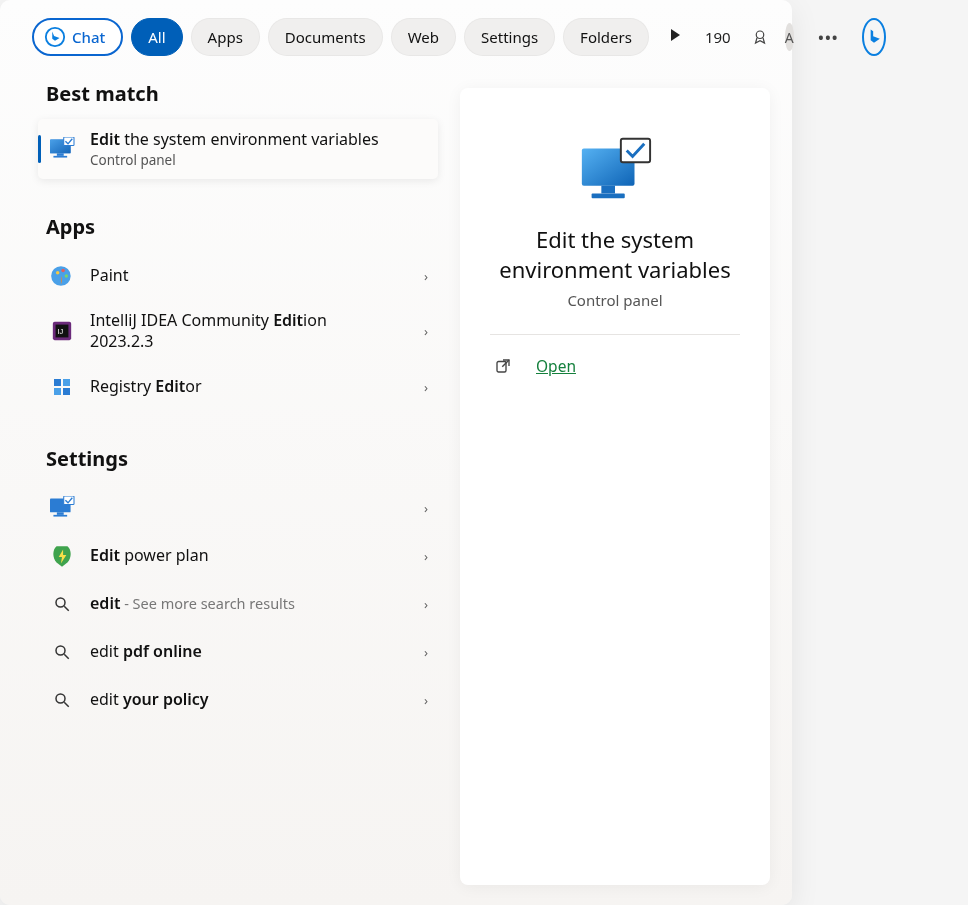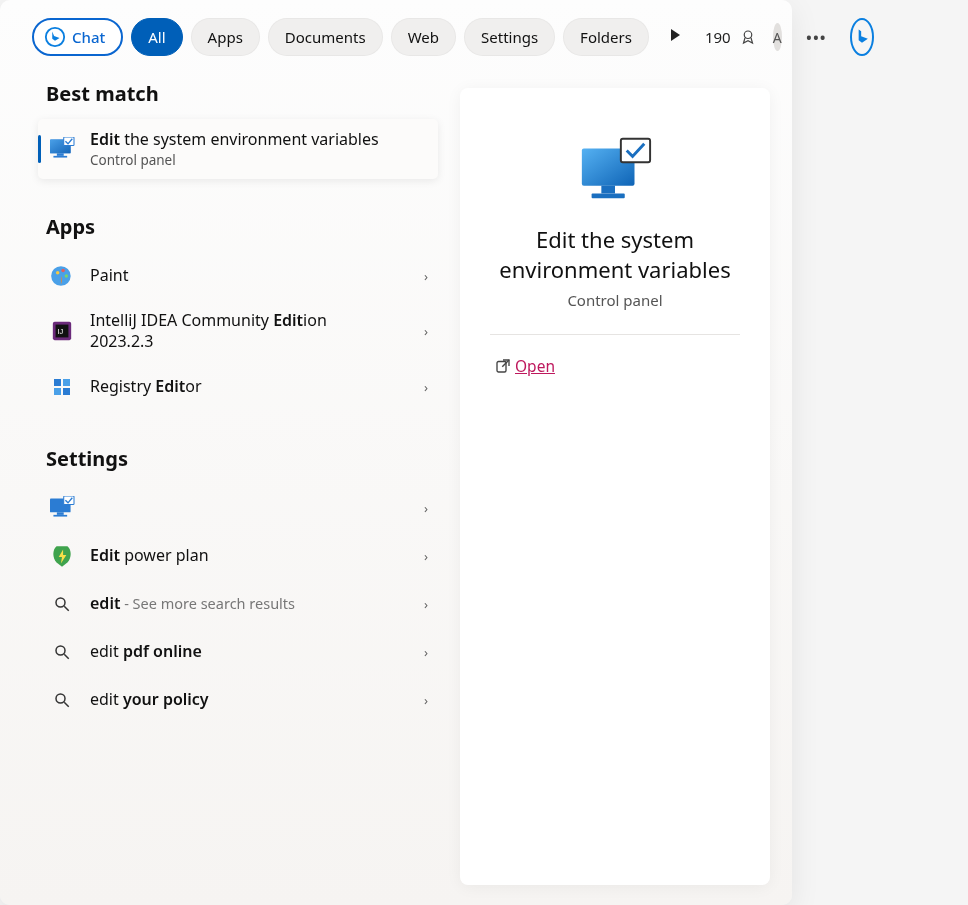--- a/index.html
+++ b/index.html
@@ -58,21 +58,21 @@
   .nav-arrow {
     margin-left: 4px;
     font-size: 13px;
     cursor: pointer;
     padding: 4px 8px;
   }
   .tb-spacer { flex: 1; }
   .rewards {
     display: flex;
     align-items: center;
-    gap: 8px;
+    gap: 20px;
     font-size: 15px;
     color: #222;
     margin-right: 8px;
   }
   .medal-icon { width:18px; height:18px; }
   .avatar {
     width: 28px; height:28px;
     border-radius: 50%;
     background: #e2e0de;
     display:flex;align-items:center;justify-content:center;
@@ -162,26 +162,26 @@
     height:100%;
     box-shadow: 0 2px 16px rgba(0,0,0,0.05);
     padding: 30px 30px;
     display:flex; flex-direction:column; align-items:center;
   }
   .big-icon { width:78px; height:70px; margin-top:18px; margin-bottom:18px;}
   .detail-title { font-size:22px; font-weight:400; color:#111; text-align:center; }
   .detail-sub { font-size:15px; color:#555; margin-top:6px; margin-bottom:24px;}
   .divider { height:1px; background:#e6e4e2; width:100%; margin-bottom:8px;}
   .action-row {
-    display:flex; align-items:center; gap:3px;
+    display:flex; align-items:center; gap:24px;
     width:100%;
     padding:12px 4px;
     cursor:pointer;
     font-size:15.5px;
-    color:#be185d;
+    color:#15803d;
     text-decoration:underline;
   }
   .open-icon { width:18px;height:18px; stroke:#444; }
 </style>
 </head>
 <body>
 
 <div class="window">
 
   <div class="topbar">

